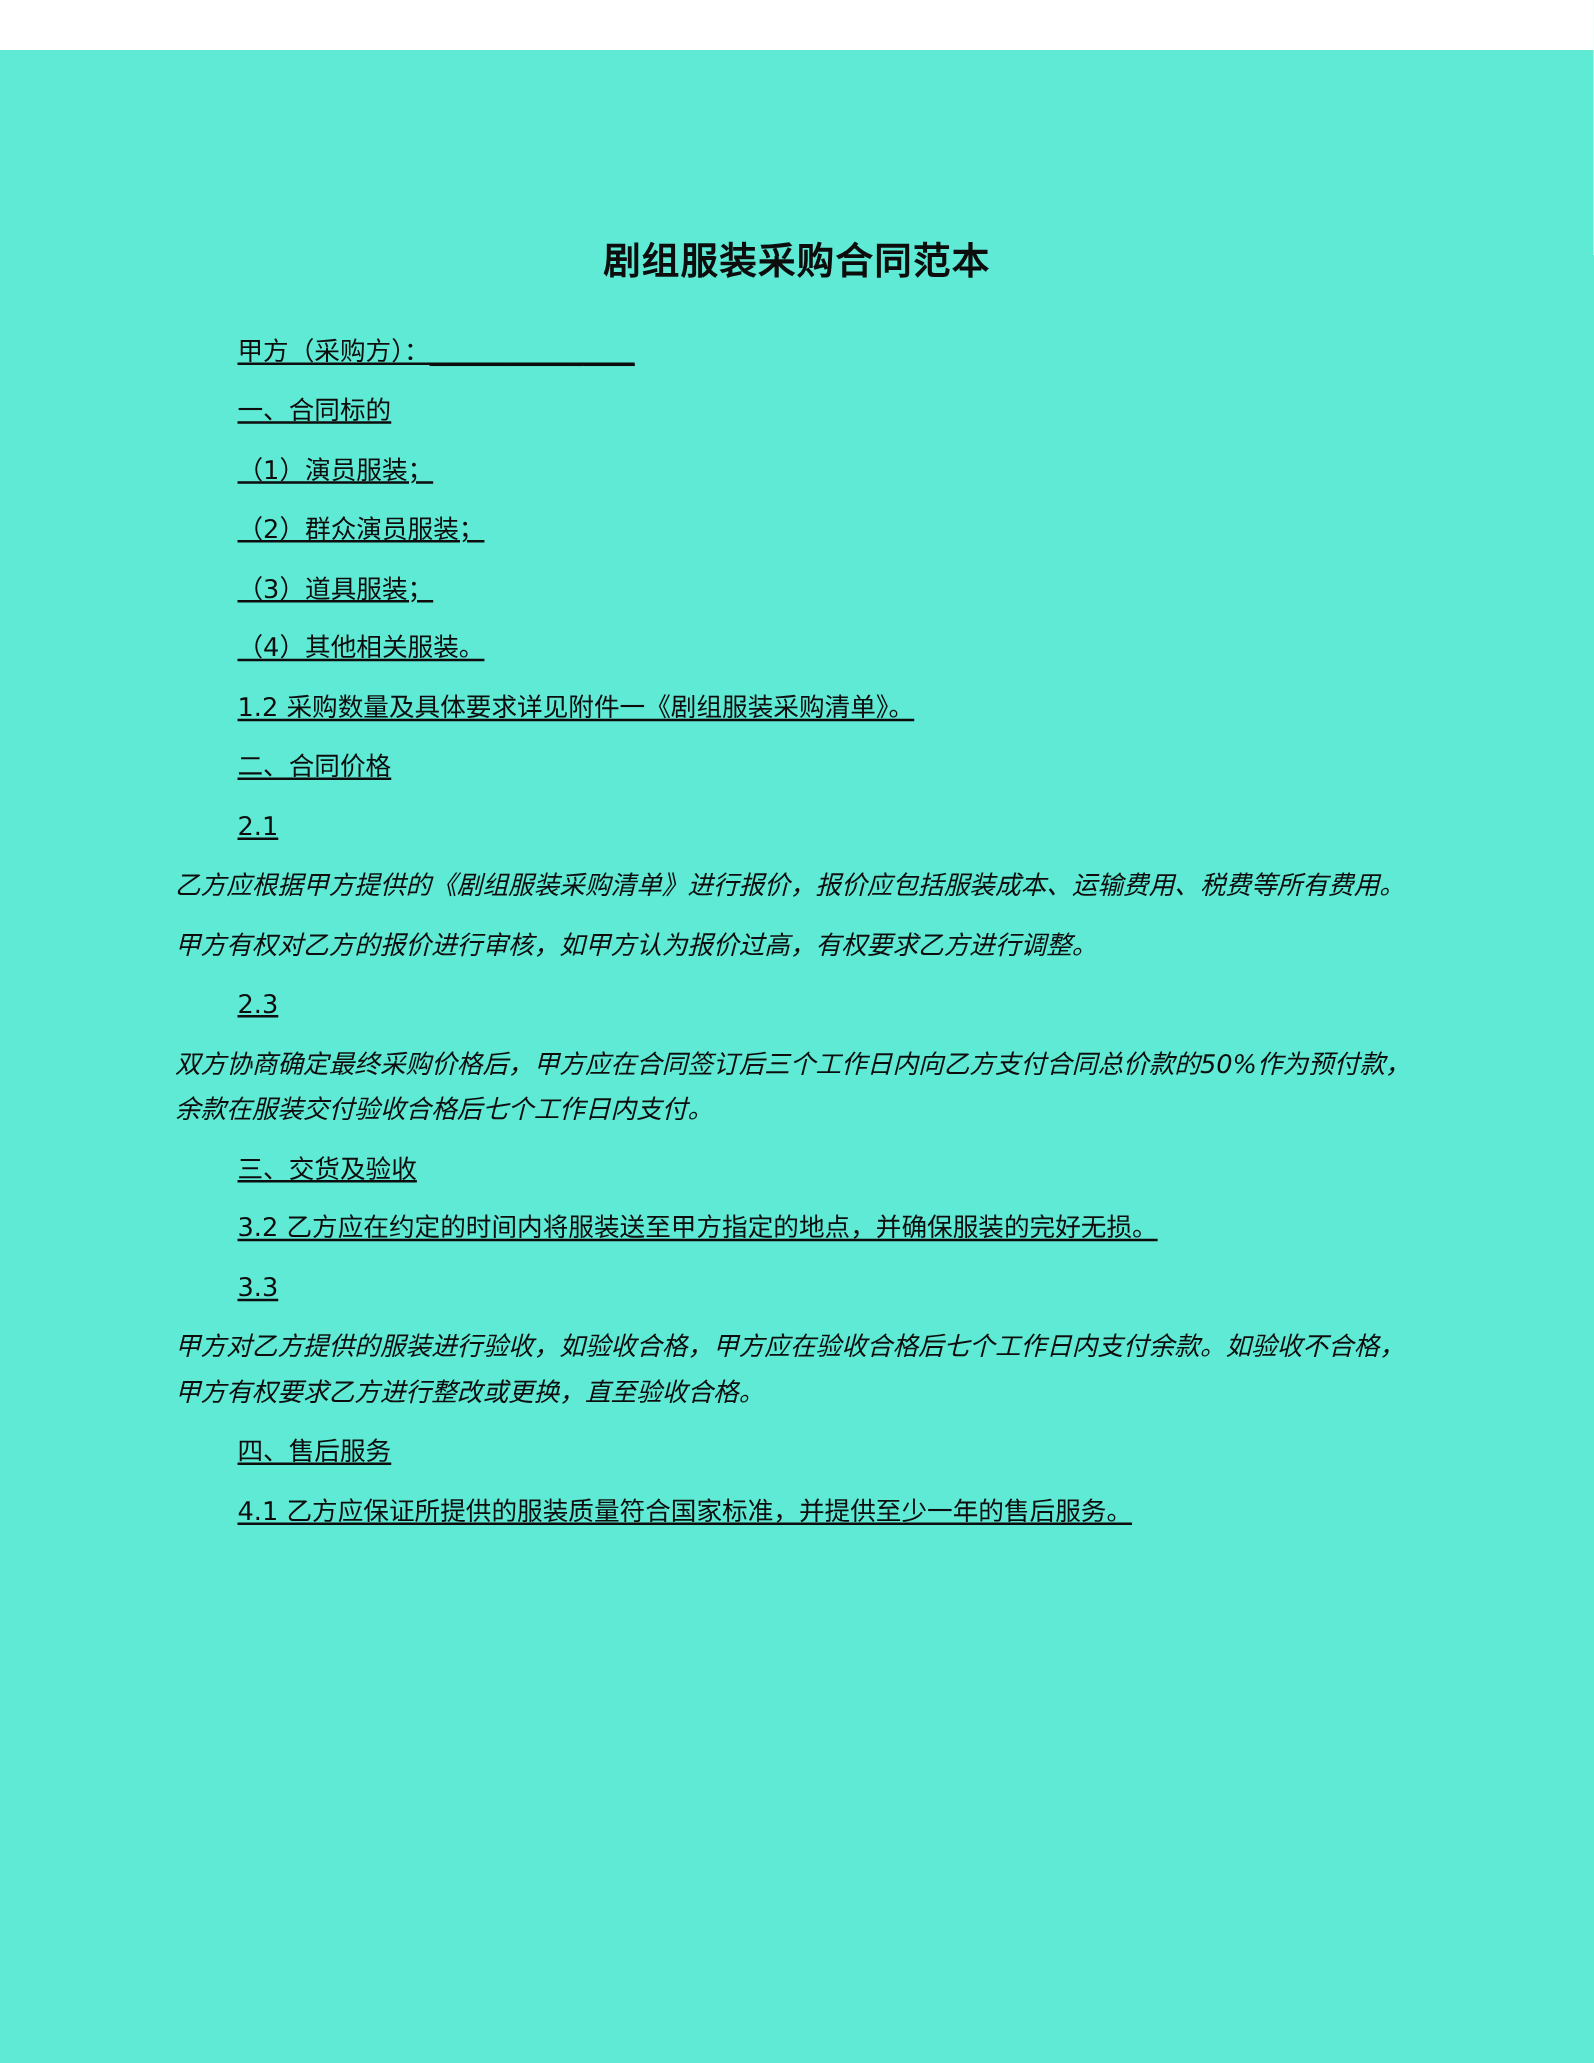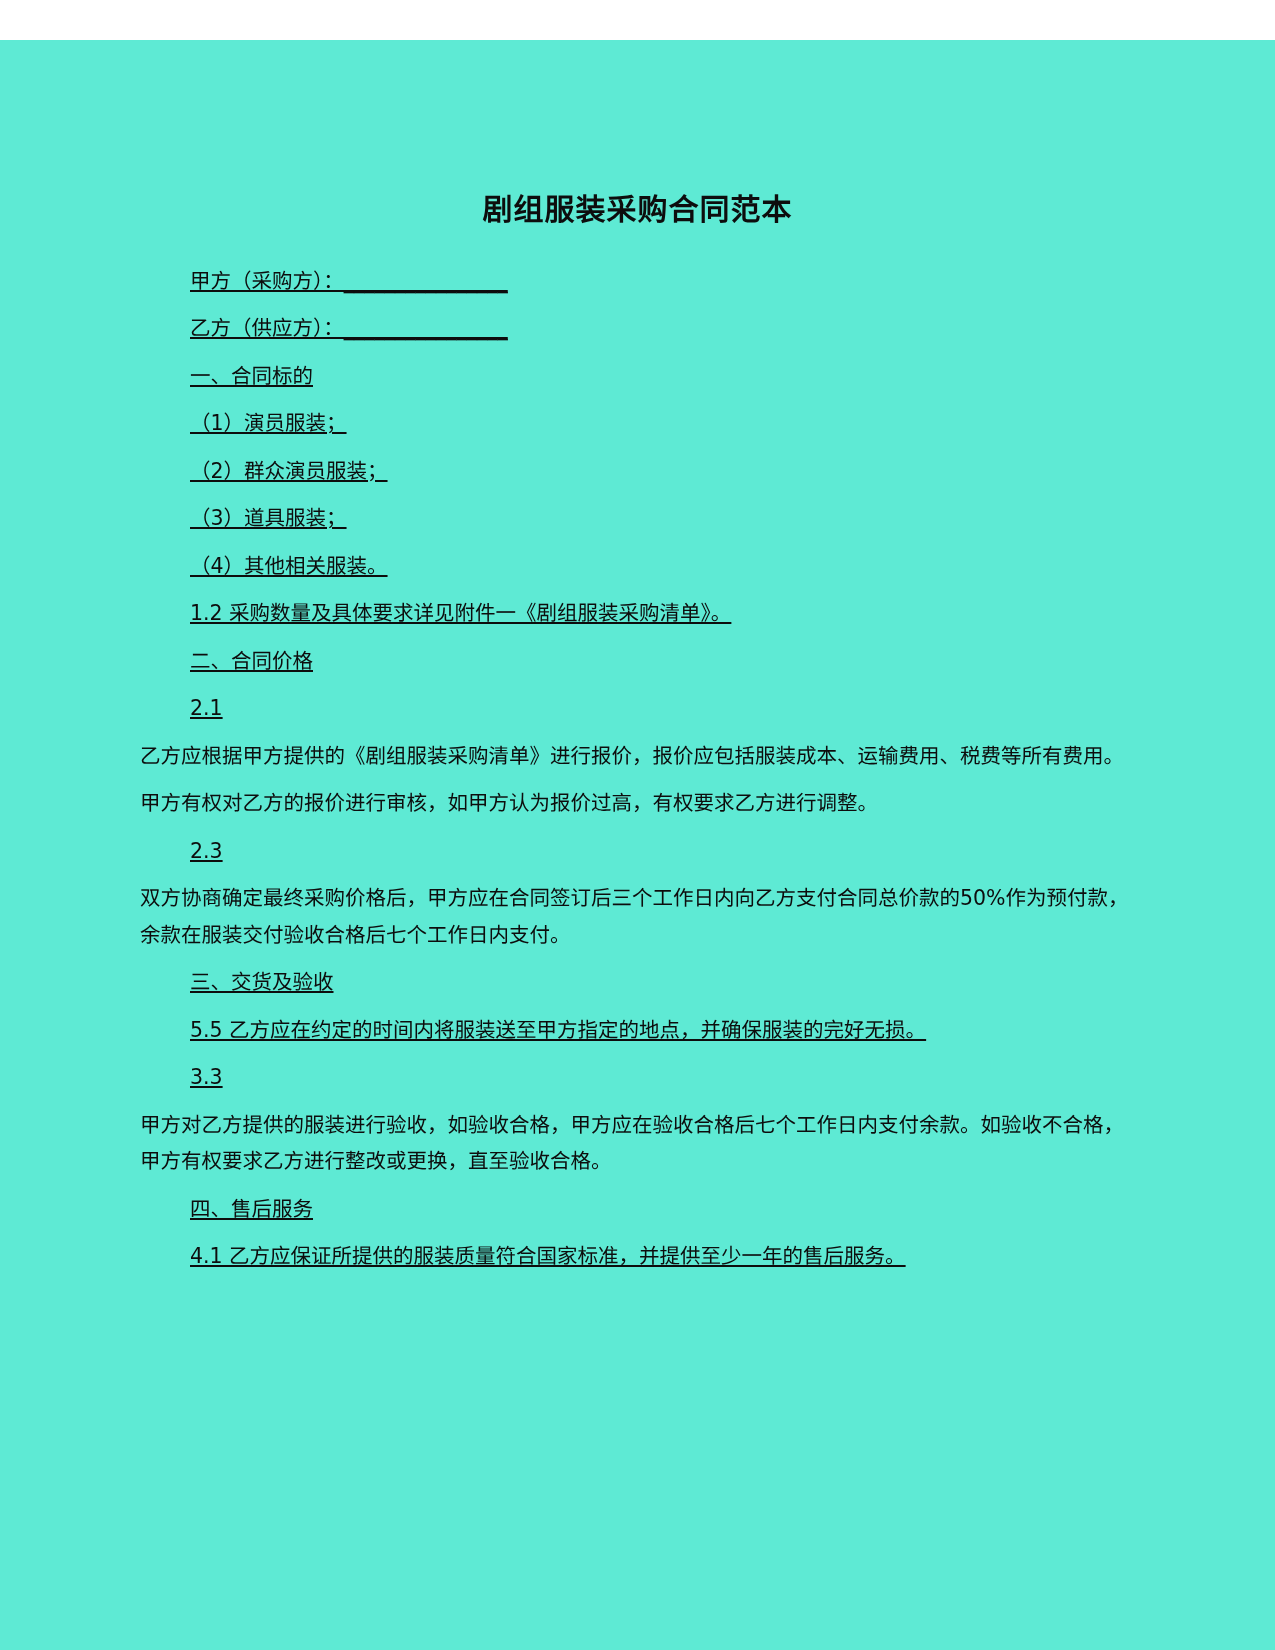--- a/index.html
+++ b/index.html
@@ -35,42 +35,42 @@
     margin: 0 0 11px 0;
     text-align: left;
     word-break: break-all;
   }
   .indent {
     padding-left: 50px;
     text-decoration: underline;
   }
   .flush {
     padding-left: 0;
+    font-style: italic;
   }
 </style>
 </head>
 <body>
 
 <div class="page">
   <h1 class="doc-title">剧组服装采购合同范本</h1>
   <div id="doc-body">
       <p class="para indent">甲方（采购方）：________________</p>
-      <p class="para indent">乙方（供应方）：________________</p>
       <p class="para indent">一、合同标的</p>
       <p class="para indent">（1）演员服装；</p>
       <p class="para indent">（2）群众演员服装；</p>
       <p class="para indent">（3）道具服装；</p>
       <p class="para indent">（4）其他相关服装。</p>
       <p class="para indent">1.2 采购数量及具体要求详见附件一《剧组服装采购清单》。</p>
       <p class="para indent">二、合同价格</p>
       <p class="para indent">2.1</p>
       <p class="para flush">乙方应根据甲方提供的《剧组服装采购清单》进行报价，报价应包括服装成本、运输费用、税费等所有费用。</p>
       <p class="para flush">甲方有权对乙方的报价进行审核，如甲方认为报价过高，有权要求乙方进行调整。</p>
       <p class="para indent">2.3</p>
       <p class="para flush">双方协商确定最终采购价格后，甲方应在合同签订后三个工作日内向乙方支付合同总价款的50%作为预付款，余款在服装交付验收合格后七个工作日内支付。</p>
       <p class="para indent">三、交货及验收</p>
-      <p class="para indent">5.5 乙方应在约定的时间内将服装送至甲方指定的地点，并确保服装的完好无损。</p>
+      <p class="para indent">3.2 乙方应在约定的时间内将服装送至甲方指定的地点，并确保服装的完好无损。</p>
       <p class="para indent">3.3</p>
       <p class="para flush">甲方对乙方提供的服装进行验收，如验收合格，甲方应在验收合格后七个工作日内支付余款。如验收不合格，甲方有权要求乙方进行整改或更换，直至验收合格。</p>
       <p class="para indent">四、售后服务</p>
       <p class="para indent">4.1 乙方应保证所提供的服装质量符合国家标准，并提供至少一年的售后服务。</p>
     </div>
 </div>
 
 </body></html>

